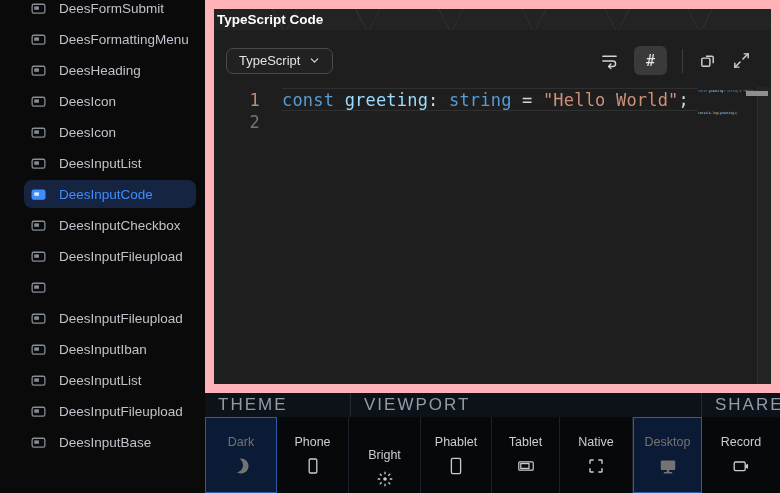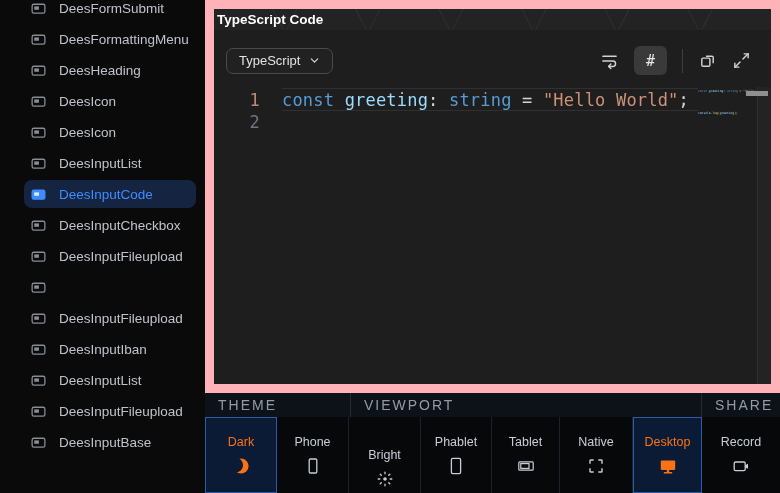--- a/index.html
+++ b/index.html
@@ -45,28 +45,28 @@
   .line.active::after { content:""; position:absolute; left:68px; right:73px; top:-1px; bottom:0; border-top:1px solid #303030; border-bottom:1px solid #303030; pointer-events:none; }
 
   .minimap { position:absolute; top:0; right:15px; width:58px; bottom:0; font-family:"DejaVu Sans Mono", monospace; font-size:3px; line-height:4.5px; letter-spacing:0; overflow:hidden; padding-top:2px; cursor:pointer; }
   .minimap .lcode span { white-space:pre; }
   .scroll-track { position:absolute; top:0; right:0; bottom:0; width:14px; background:rgba(255,255,255,0.025); border-left:1px solid rgba(255,255,255,0.05); }
   .scroll-slider { position:absolute; top:4px; right:3px; width:22px; height:5px; background:#8F8F8F; cursor:pointer; }
 
   
   .bottom-bar { position:absolute; left:205px; top:393px; width:575px; height:100px; background:#05070A; }
   .bb-headers { display:flex; height:24px; background:#0D1218; }
-  .bb-head { display:flex; align-items:center; padding-left:13px; font-size:14px; letter-spacing:2px; color:#929CA9; border-right:1px solid #232A36; }
+  .bb-head { display:flex; align-items:center; padding-left:13px; font-size:17px; letter-spacing:2px; color:#929CA9; border-right:1px solid #232A36; }
   .bb-head:last-child { border-right:none; }
   .bb-cells { display:flex; height:76px; }
   .bb-cell { display:flex; flex-direction:column; align-items:center; justify-content:center; gap:7px; border-right:1px solid #1C222B; color:#C9CED6; cursor:pointer; background:#060809; }
   .bb-cell:last-child { border-right:none; }
   .bb-label { font-size:12.5px; }
   .bb-cell svg { width:20px; height:20px; }
-  .bb-cell.selected { background:#0B1B35; border:1px solid #2C5CA8; color:#f97316;text-align:right; }
+  .bb-cell.selected { background:#0B1B35; border:1px solid #2C5CA8; color:#737373;text-align:right; }
 </style>
 </head>
 <body>
 
 <div class="stage">
 
   <div class="sidebar">
     <div class="side-list">
 
     <div class="side-item">

